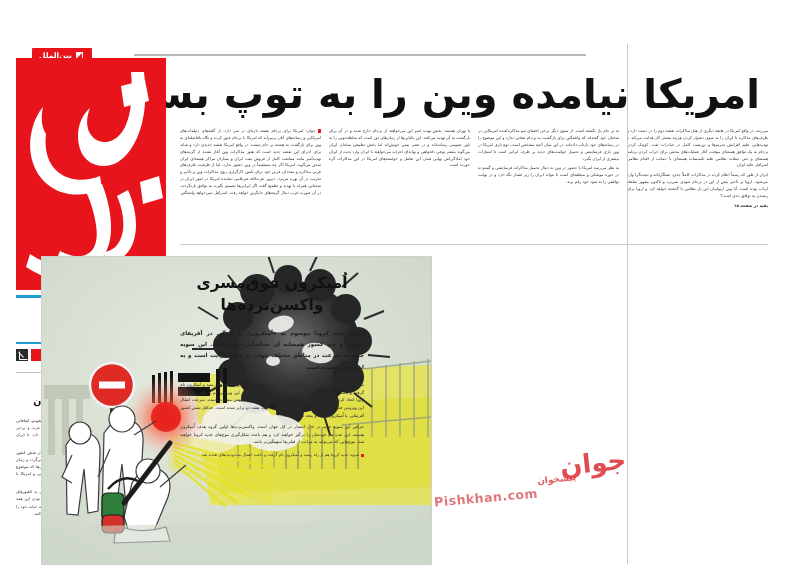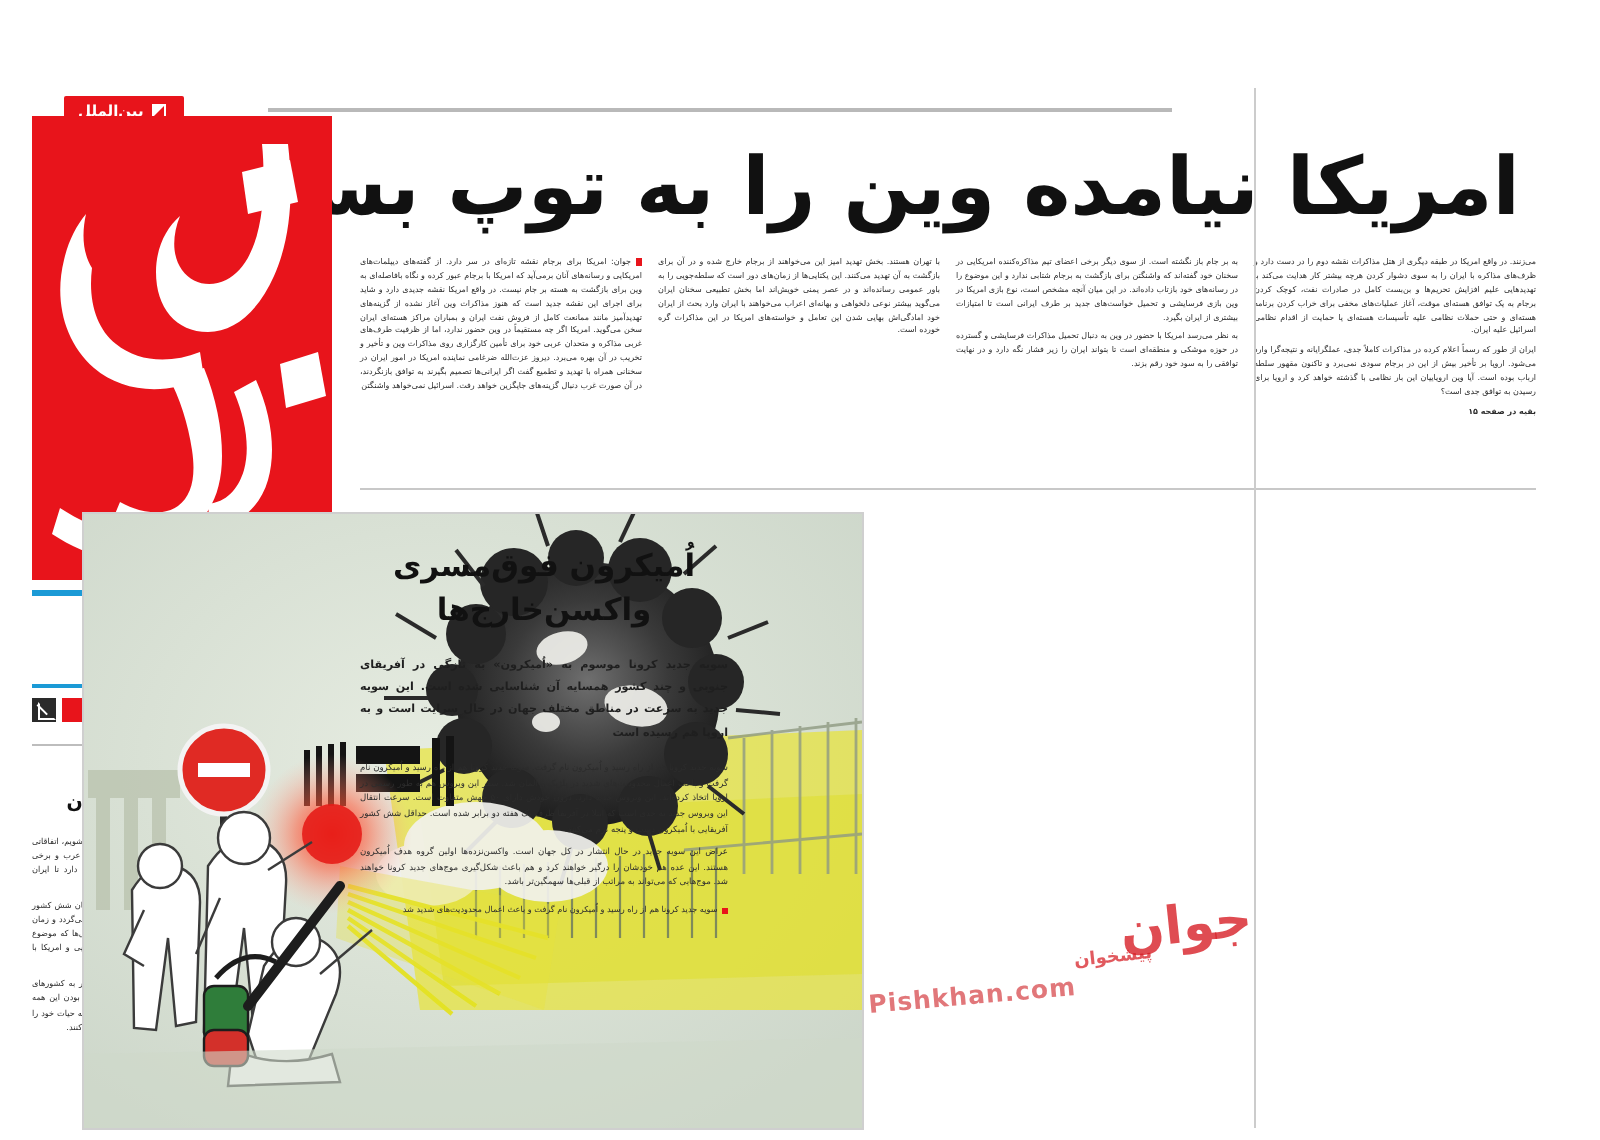--- a/index.html
+++ b/index.html
@@ -345,21 +345,21 @@
         <path d="M66 232 q14 -16 30 -8" stroke="#1d1d1d" stroke-width="2.5" fill="none"></path>
       </g>
 
       <path d="M0 270 L389 262 L389 307 L0 307 Z" fill="#cfd8ca" opacity=".6"></path>
     </svg>
   </div>
 
   <div class="omicron">
     <div class="omicron-headline">
       <div>اُمیکرون فوق‌مسری</div>
-      <div>واکسن‌خارج‌ها</div>
+      <div>واکسن‌نزده‌ها</div>
     </div>
     <div class="omicron-lead">سویه جدید کرونا موسوم به «اُمیکرون» به تازگی در آفریقای جنوبی و چند کشور همسایه آن شناسایی شده است. این سویه جدید به سرعت در مناطق مختلف جهان در حال سرایت است و به اروپا هم رسیده است</div>
     <div class="omicron-body">
       <p>سویه جدید کرونا هم از راه رسید و اُمیکرون نام گرفت. سویه جدید کرونا هم از راه رسید و اُمیکرون نام گرفت و باعث اعمال محدودیت‌های شدید در بلژیک و آلمان شد. سفر این ویروس هم به طور رسمی در اروپا اتخاذ کرده‌اند. این ویروس جدید دارد. درون خودش دارای ۵۰ جهش متفاوت است. سرعت انتقال این ویروس جدید به حدی است که ابتلا در آفریقا ظرف یک هفته دو برابر شده است. حداقل شش کشور آفریقایی با اُمیکرون دست و پنجه نرم می‌کنند.</p>
       <p>عراض این سویه جدید در حال انتشار در کل جهان است. واکسن‌نزده‌ها اولین گروه هدف اُمیکرون هستند. این عده هم خودشان را درگیر خواهند کرد و هم باعث شکل‌گیری موج‌های جدید کرونا خواهند شد. موج‌هایی که می‌تواند به مراتب از قبلی‌ها سهمگین‌تر باشد.</p>
     </div>
     <div class="omicron-foot">سویه جدید کرونا هم از راه رسید و اُمیکرون نام گرفت و باعث اعمال محدودیت‌های شدید شد</div>
   </div>
 
   <div class="watermark">

